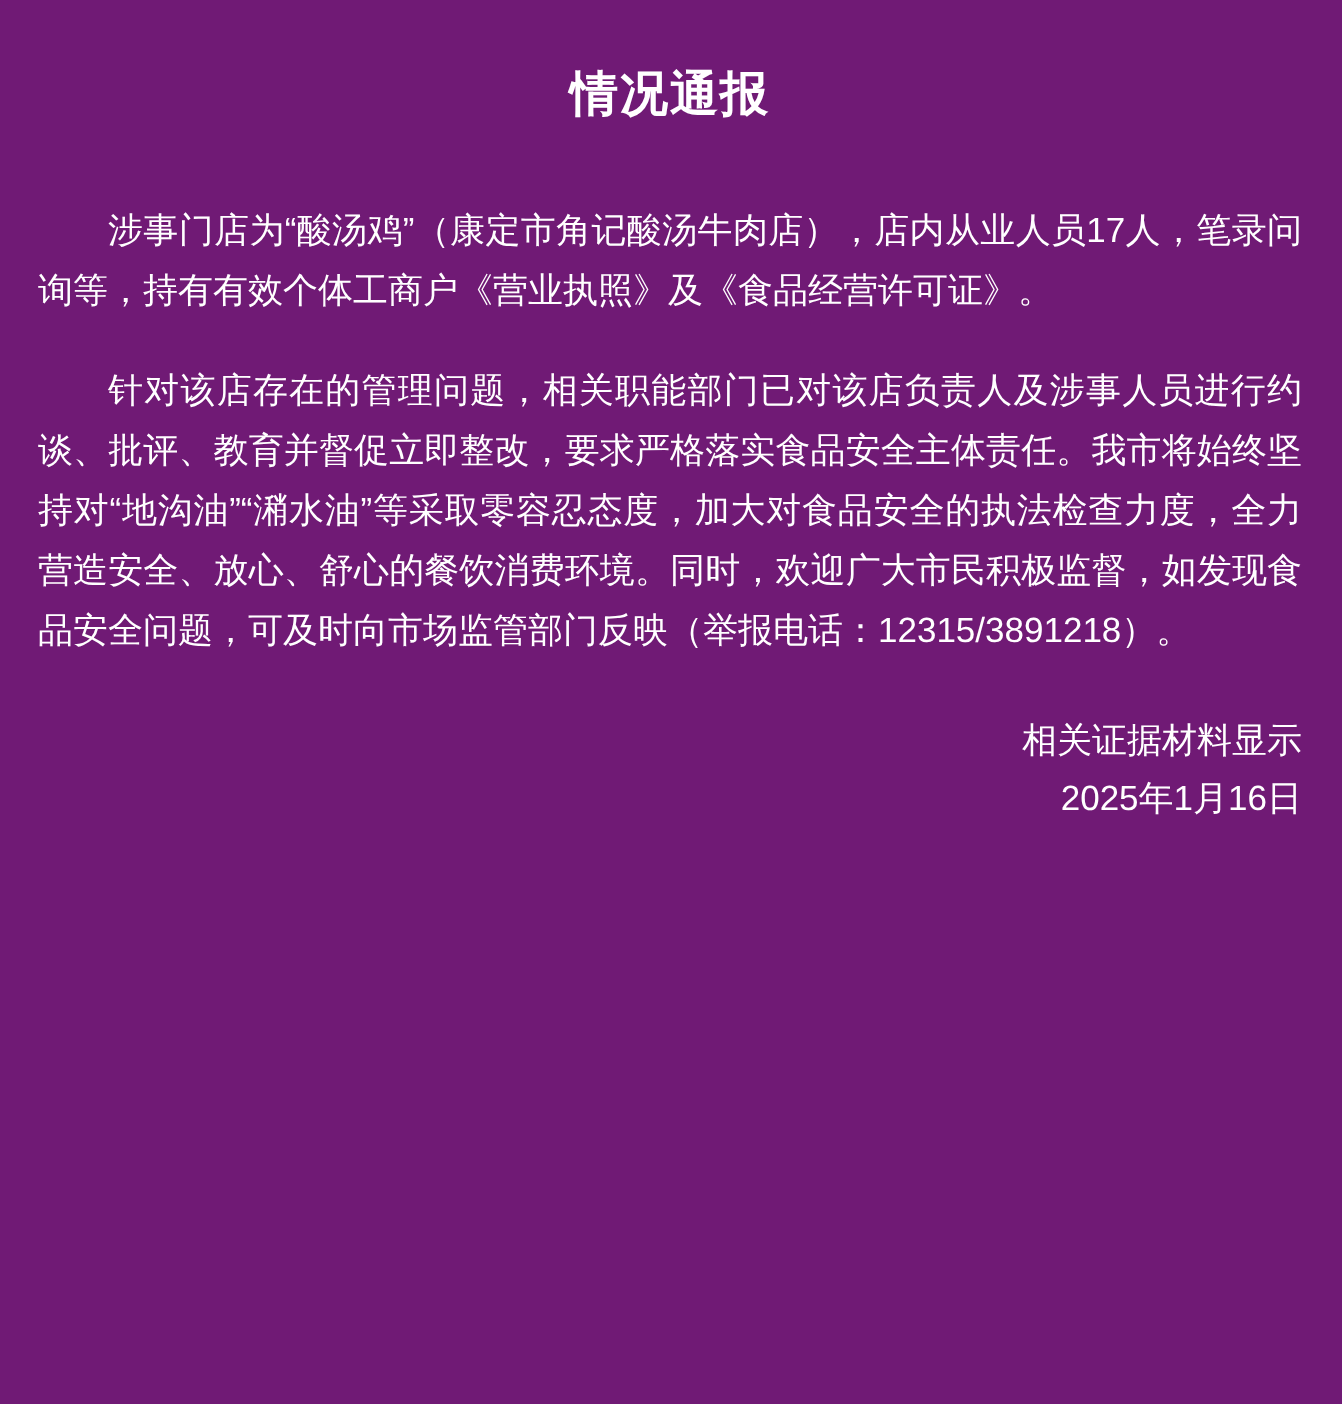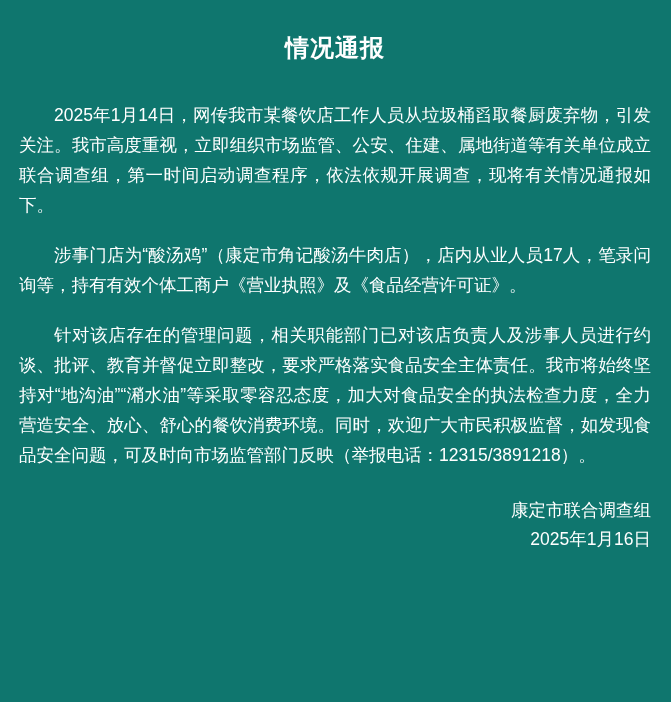--- a/index.html
+++ b/index.html
@@ -9,21 +9,21 @@
   body {
     width: 671px;
     height: 702px;
     overflow: hidden;
     font-family: "Liberation Sans", sans-serif;
   }
   .notice {
     box-sizing: border-box;
     width: 671px;
     height: 702px;
-    background: #0f766e;
+    background: #701a75;
     color: #FFFFFF;
     padding: 36px 20px 16px 19px;
   }
   .notice-title {
     margin: 0 0 40px 0;
     font-size: 24px;
     line-height: 24px;
     font-weight: 700;
     text-align: center;
     letter-spacing: 1px;
@@ -46,22 +46,21 @@
     white-space: nowrap;
   }
 </style>
 </head>
 <body>
 
 <div class="notice">
   <h1 class="notice-title">情况通报</h1>
 
   <div class="notice-body">
-    <p>2025年1月14日，网传我市某餐饮店工作人员从垃圾桶舀取餐厨废弃物，引发关注。我市高度重视，立即组织市场监管、公安、住建、属地街道等有关单位成立联合调查组，第一时间启动调查程序，依法依规开展调查，现将有关情况通报如下。</p>
     <p>涉事门店为“酸汤鸡”（康定市角记酸汤牛肉店），店内从业人员17人，笔录问询等，持有有效个体工商户《营业执照》及《食品经营许可证》。</p>
     <p>针对该店存在的管理问题，相关职能部门已对该店负责人及涉事人员进行约谈、批评、教育并督促立即整改，要求严格落实食品安全主体责任。我市将始终坚持对“地沟油”“潲水油”等采取零容忍态度，加大对食品安全的执法检查力度，全力营造安全、放心、舒心的餐饮消费环境。同时，欢迎广大市民积极监督，如发现食品安全问题，可及时向市场监管部门反映（举报电话：12315/3891218）。</p>
   </div>
 
   <div class="notice-sign">
-    <div>康定市联合调查组</div>
+    <div>相关证据材料显示</div>
     <div>2025年1月16日</div>
   </div>
 </div>
 
 </body></html>

